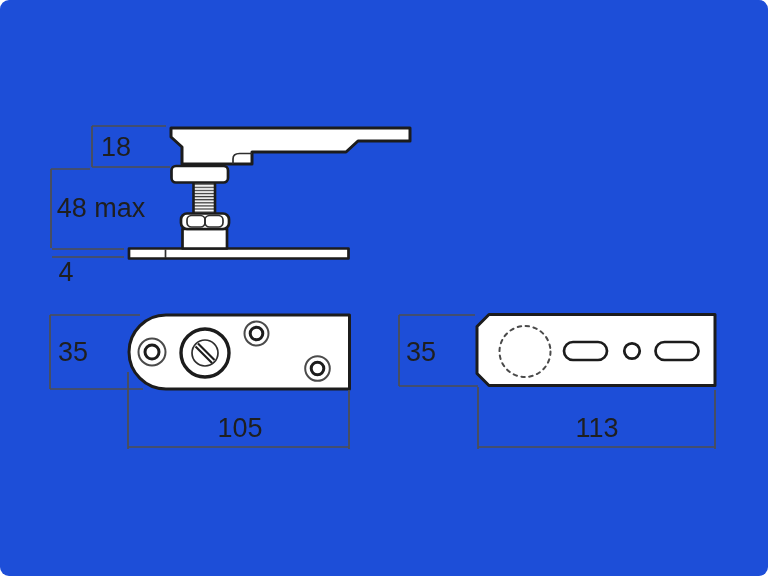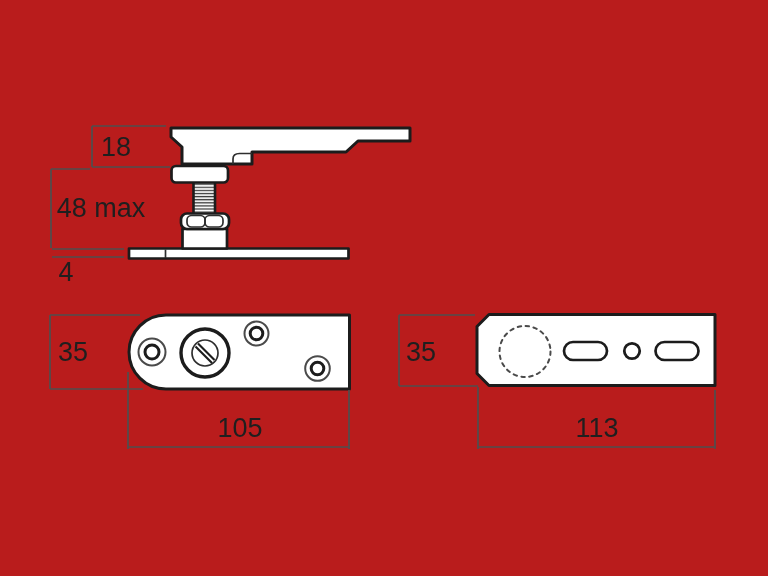--- a/index.html
+++ b/index.html
@@ -1,22 +1,23 @@
 <!DOCTYPE html>
 <html><head>
 <meta charset="utf-8">
 <style>
   html, body { margin: 0; padding: 0; background: #ffffff; }
   .canvas {
     position: relative;
     width: 768px;
     height: 576px;
-    background: #b91c1c;
+    background: #1d4ed8;
     overflow: hidden;
     font-family: "Liberation Sans", "DejaVu Sans", sans-serif;
+    border-radius: 9px;
   }
   svg { display: block; }
   
   .outline  { stroke: #1c1c1c; stroke-width: 3;   fill: #ffffff; stroke-linejoin: round; stroke-linecap: butt; }
   .outline2 { stroke: #1c1c1c; stroke-width: 2.7; fill: #ffffff; stroke-linejoin: round; }
   
   .detail   { stroke: #2e2e2e; stroke-width: 1.7; fill: none; stroke-linejoin: round; }
   
   .dim      { stroke: #4f4f4f; stroke-width: 1.7; fill: none; }
   

